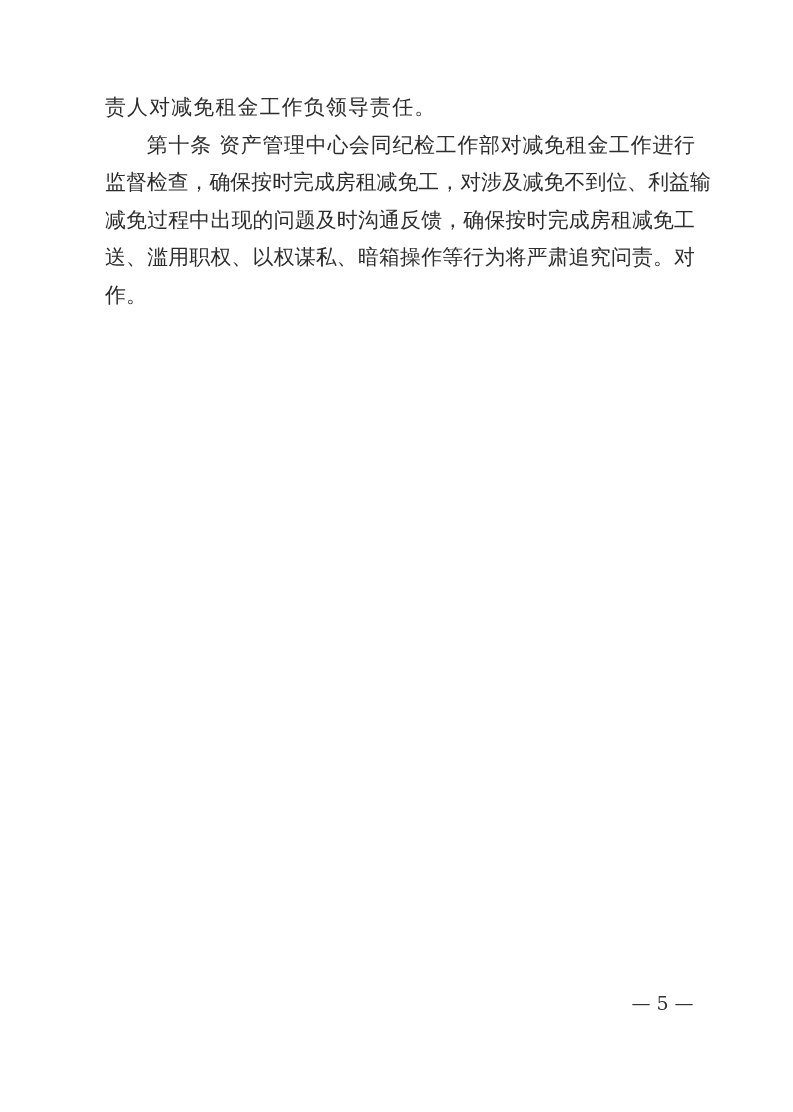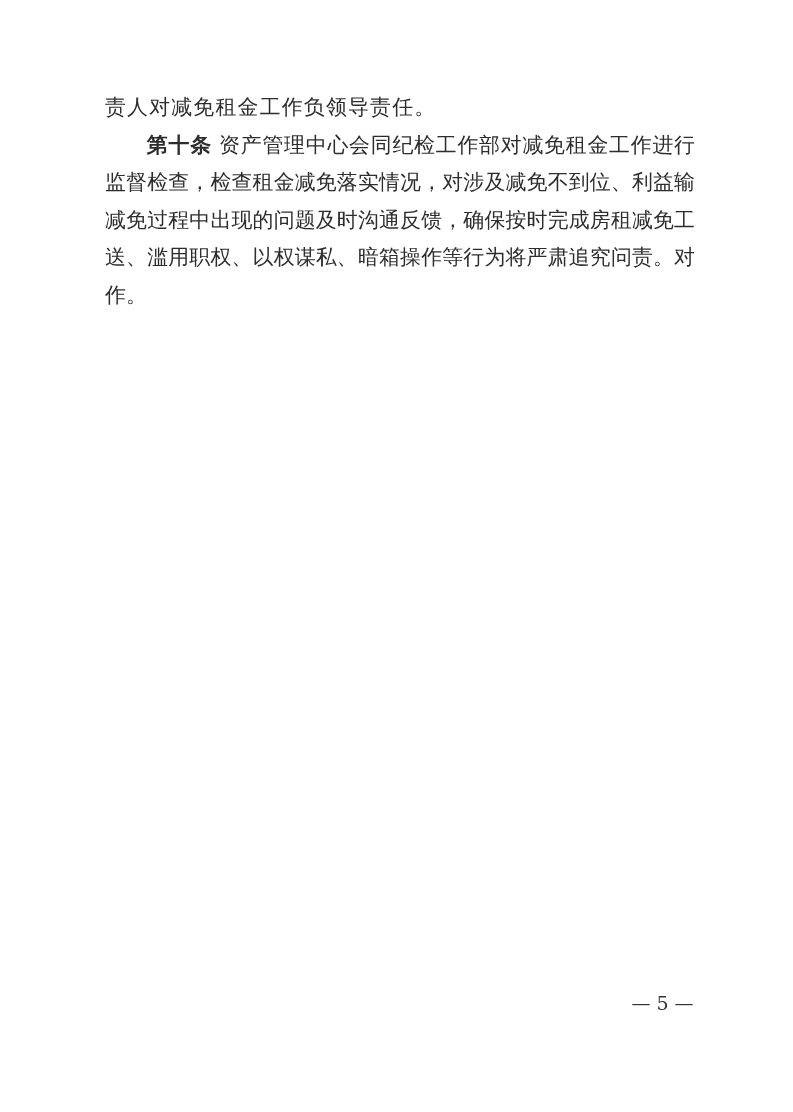--- a/index.html
+++ b/index.html
@@ -29,41 +29,41 @@
     overflow: visible;
   }
   .just {
     text-align: justify;
     text-align-last: justify;
     text-justify: inter-character;
   }
   .indent { text-indent: 2em; }
   .ls { letter-spacing: 1.2px; }
   .article-heading {
-    font-weight: 700;
+    font-weight: 400;
     margin-right: 0.35em;
   }
   .pagenum {
     position: absolute;
     left: 600px;
     top: 992px;
     width: 125px;
     text-align: center;
     font-family: "DejaVu Serif", serif;
     font-size: 19px;
     color: #333333;
   }
 </style>
 </head>
 <body>
 
 <div class="page">
   <div class="content">
     <p class="line ls">责人对减免租金工作负领导责任。</p>
     <p class="line just indent"><span class="article-heading">第十条</span><span>资产管理中心会同纪检工作部对减免租金工作进行</span></p>
-    <p class="line just">监督检查，检查租金减免落实情况，对涉及减免不到位、利益输</p>
+    <p class="line just">监督检查，确保按时完成房租减免工，对涉及减免不到位、利益输</p>
     <p class="line just">减免过程中出现的问题及时沟通反馈，确保按时完成房租减免工</p>
     <p class="line just">送、滥用职权、以权谋私、暗箱操作等行为将严肃追究问责。对</p>
     <p class="line">作。</p>
   </div>
 
   <div class="pagenum">— 5 —</div>
 </div>
 
 </body></html>

